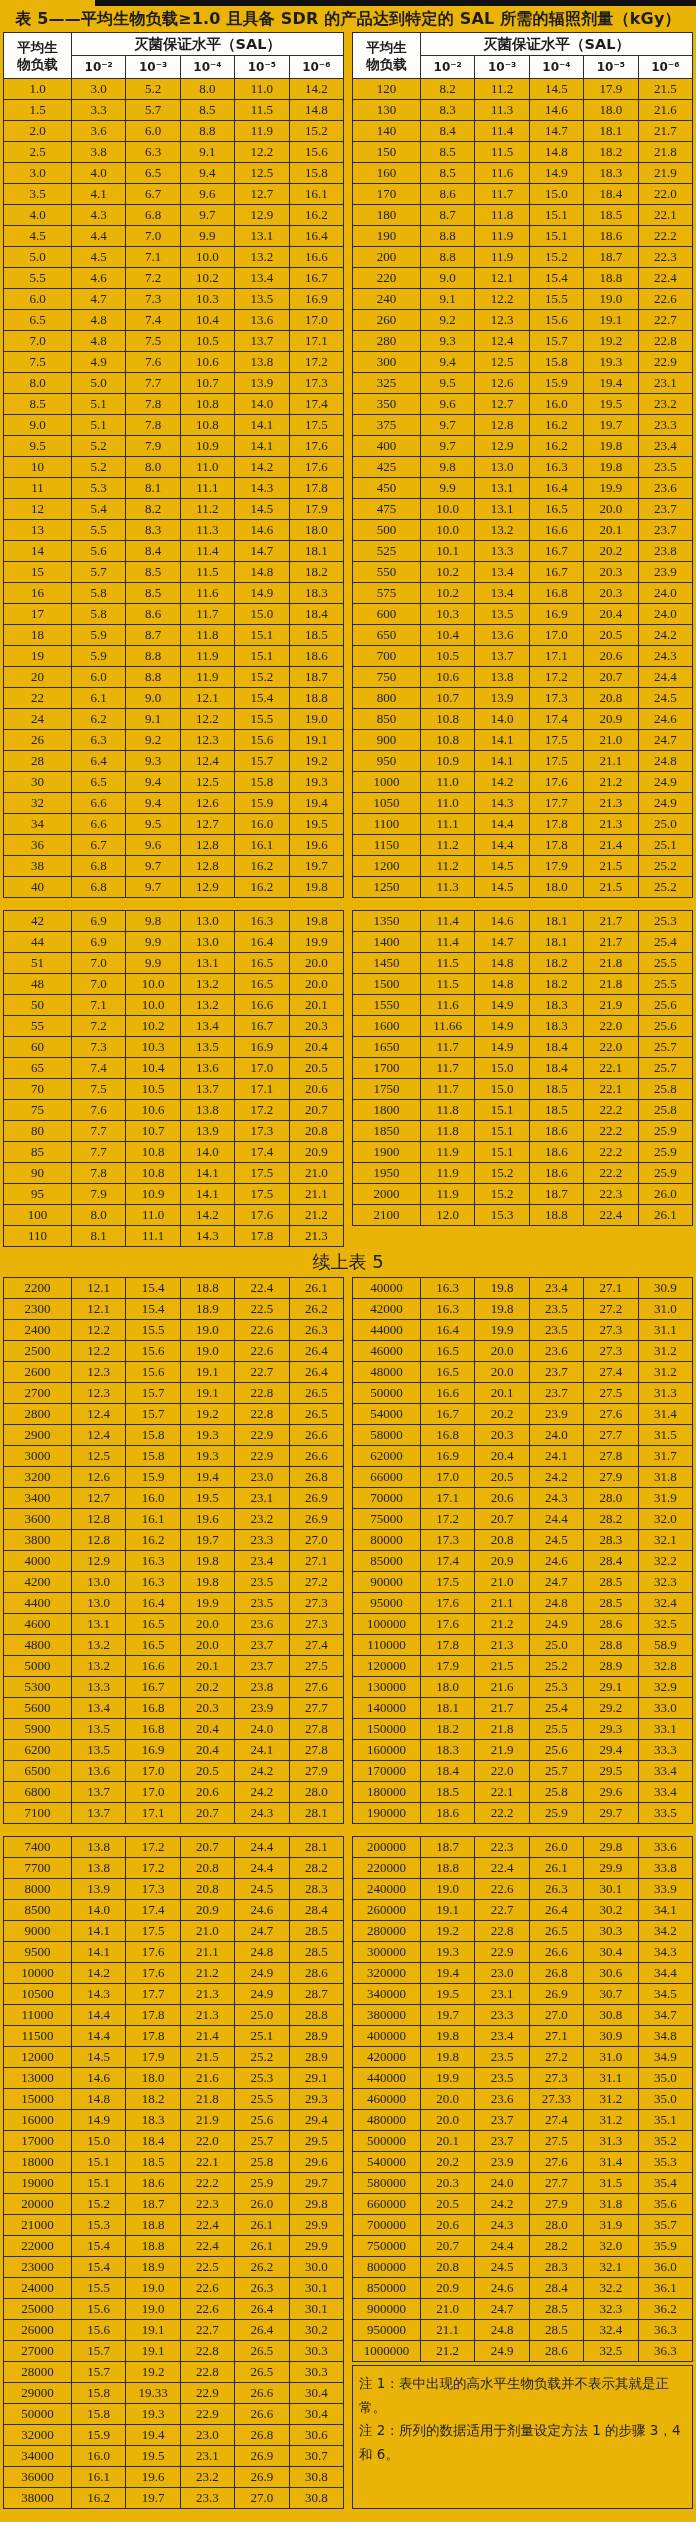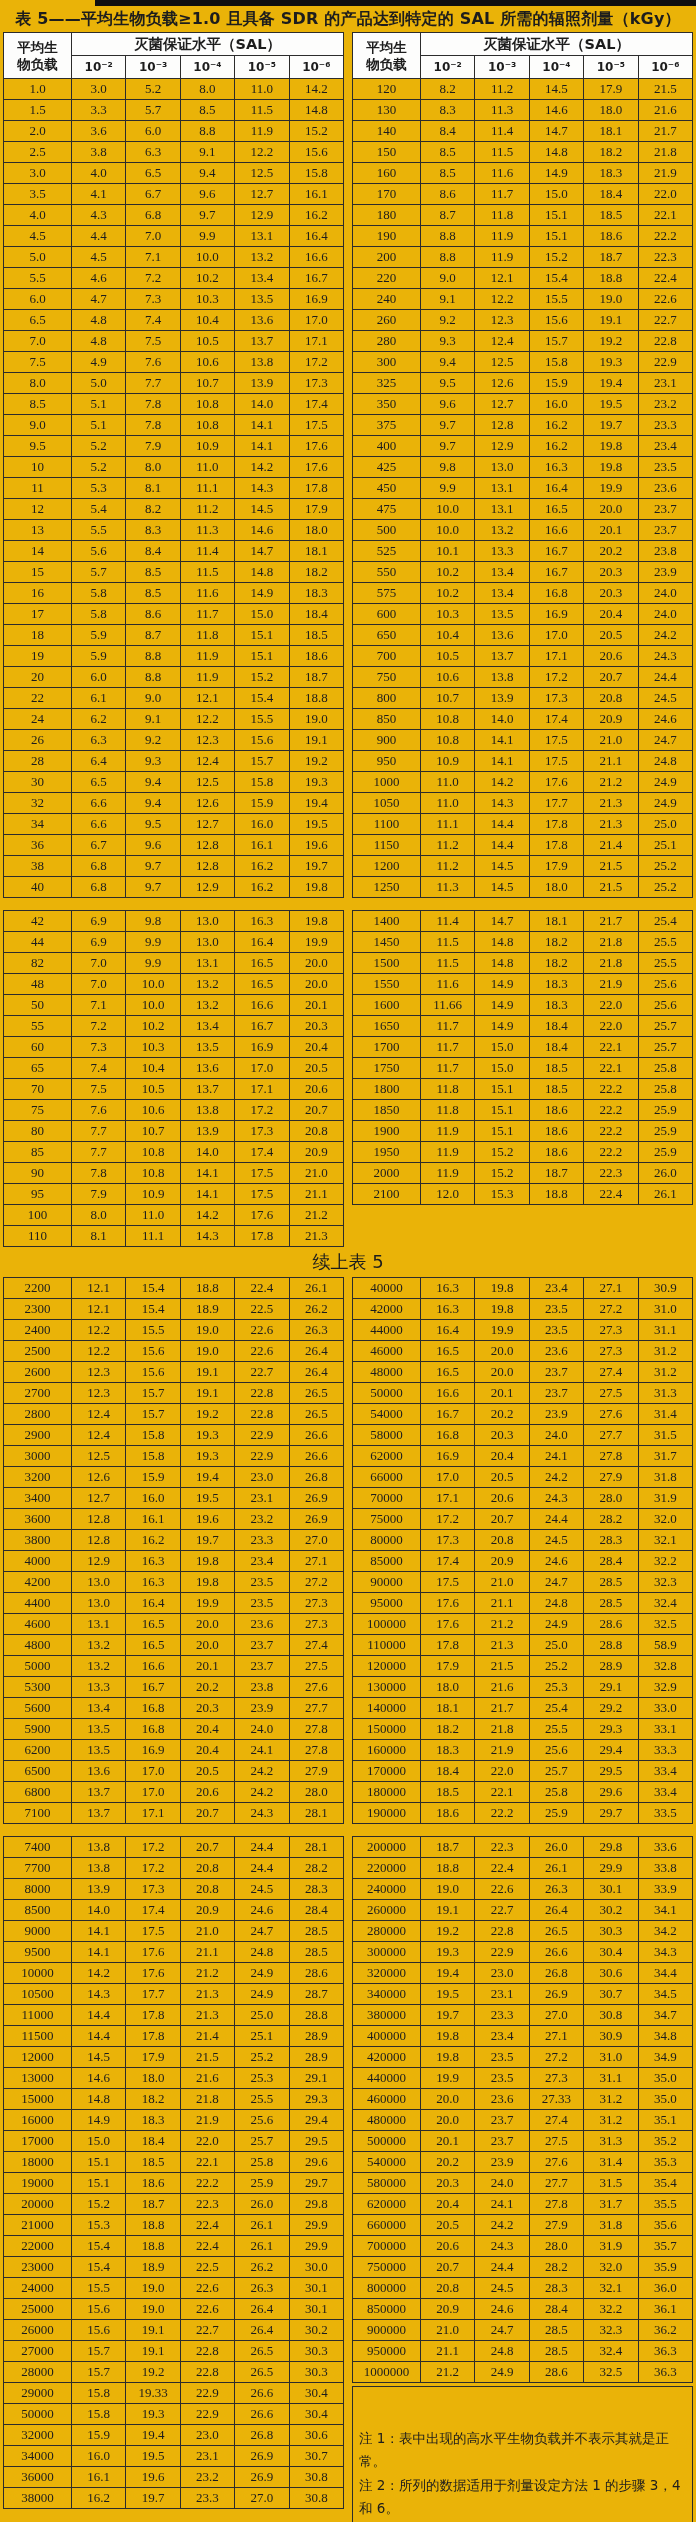--- a/index.html
+++ b/index.html
@@ -18,21 +18,21 @@
   th.bio{font-size:13.5px;line-height:1.25;}
   th.bio .l{display:block;}
   th.sal{font-size:14.5px;}
   th.exp{font-size:12px;font-family:"Liberation Serif",serif;font-weight:normal;height:23px;}
   .col-b{width:20%;}
   .col-n{width:16%;}
   .gap-top{margin-top:12px;}
   .cont-band{height:30px;line-height:30px;text-align:center;font-size:18px;
              font-family:"DejaVu Sans","Liberation Sans",sans-serif;}
   .notes-box{border:1px solid #2c2c2c;margin-top:3px;height:144px;box-sizing:border-box;
-             display:flex;flex-direction:column;justify-content:flex-end;
+             display:flex;flex-direction:column;justify-content:flex-start;
              padding:6px 6px 8px 6px;font-size:13.5px;line-height:1.75;
              font-family:"DejaVu Sans","Liberation Sans",sans-serif;}
 </style>
 </head>
 <body>
 
 <div class="page">
   <div class="scan-bar"></div>
 
   <div class="title">表 5——平均生物负载≥1.0 且具备 SDR 的产品达到特定的 SAL 所需的辐照剂量（kGy）</div>
@@ -399,21 +399,21 @@
             </tr>
             <tr>
               <td>44</td>
               <td>6.9</td>
               <td>9.9</td>
               <td>13.0</td>
               <td>16.4</td>
               <td>19.9</td>
             </tr>
             <tr>
-              <td>82</td>
+              <td>51</td>
               <td>7.0</td>
               <td>9.9</td>
               <td>13.1</td>
               <td>16.5</td>
               <td>20.0</td>
             </tr>
             <tr>
               <td>48</td>
               <td>7.0</td>
               <td>10.0</td>
@@ -865,20 +865,28 @@
         <colgroup>
             <col class="col-b">
             <col class="col-n">
             <col class="col-n">
             <col class="col-n">
             <col class="col-n">
             <col class="col-n">
           </colgroup>
         <tbody>
             <tr>
+              <td>1350</td>
+              <td>11.4</td>
+              <td>14.6</td>
+              <td>18.1</td>
+              <td>21.7</td>
+              <td>25.3</td>
+            </tr>
+            <tr>
               <td>1400</td>
               <td>11.4</td>
               <td>14.7</td>
               <td>18.1</td>
               <td>21.7</td>
               <td>25.4</td>
             </tr>
             <tr>
               <td>1450</td>
               <td>11.5</td>
@@ -1842,28 +1850,20 @@
             </tr>
             <tr>
               <td>580000</td>
               <td>20.3</td>
               <td>24.0</td>
               <td>27.7</td>
               <td>31.5</td>
               <td>35.4</td>
             </tr>
             <tr>
-              <td>620000</td>
-              <td>20.4</td>
-              <td>24.1</td>
-              <td>27.8</td>
-              <td>31.7</td>
-              <td>35.5</td>
-            </tr>
-            <tr>
               <td>660000</td>
               <td>20.5</td>
               <td>24.2</td>
               <td>27.9</td>
               <td>31.8</td>
               <td>35.6</td>
             </tr>
             <tr>
               <td>700000</td>
               <td>20.6</td>

